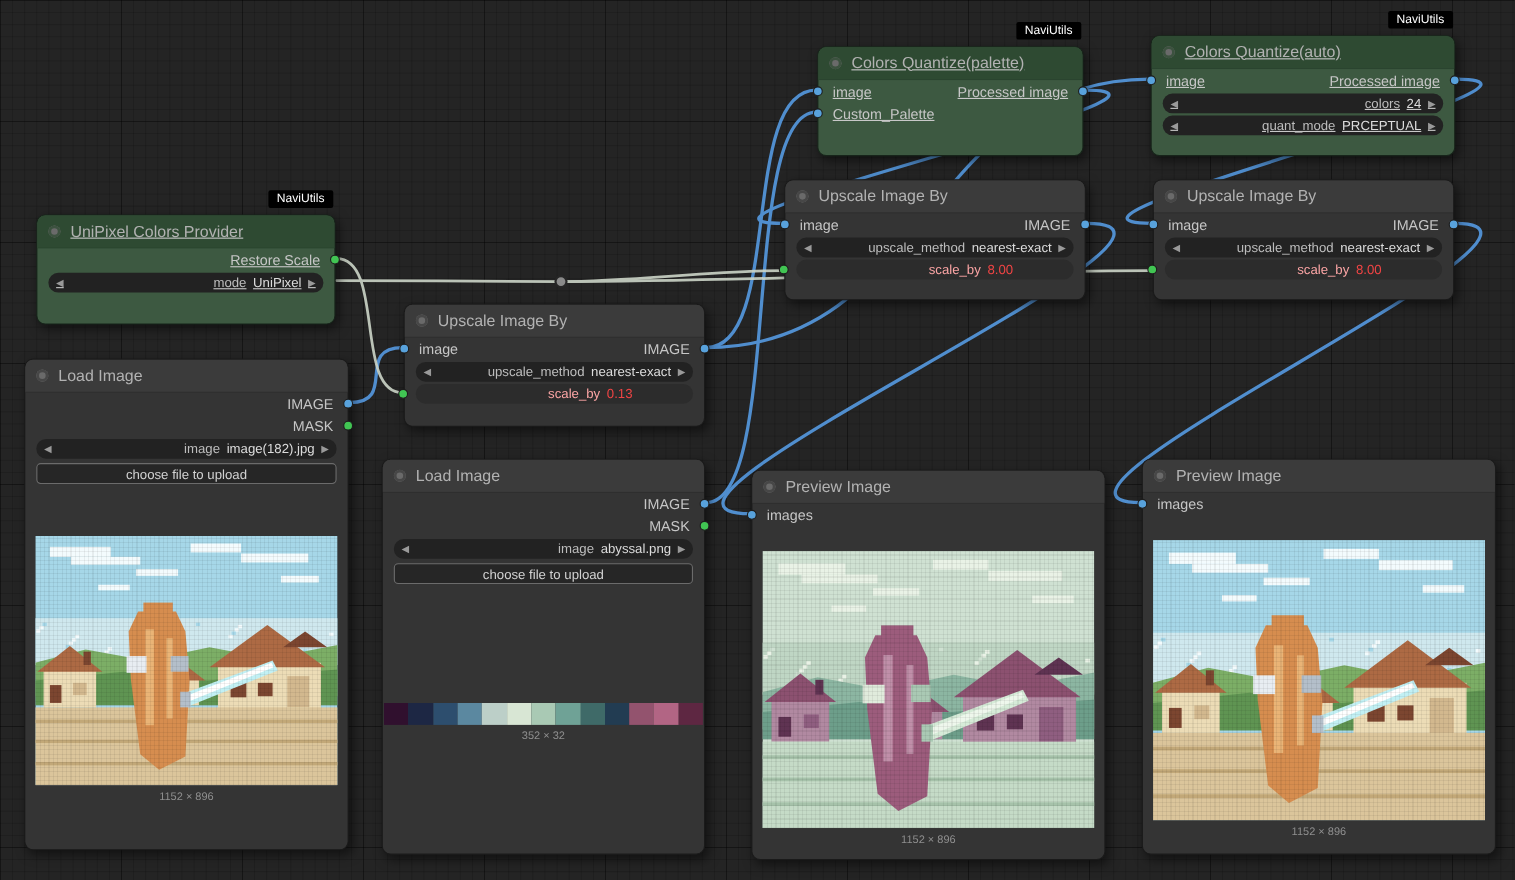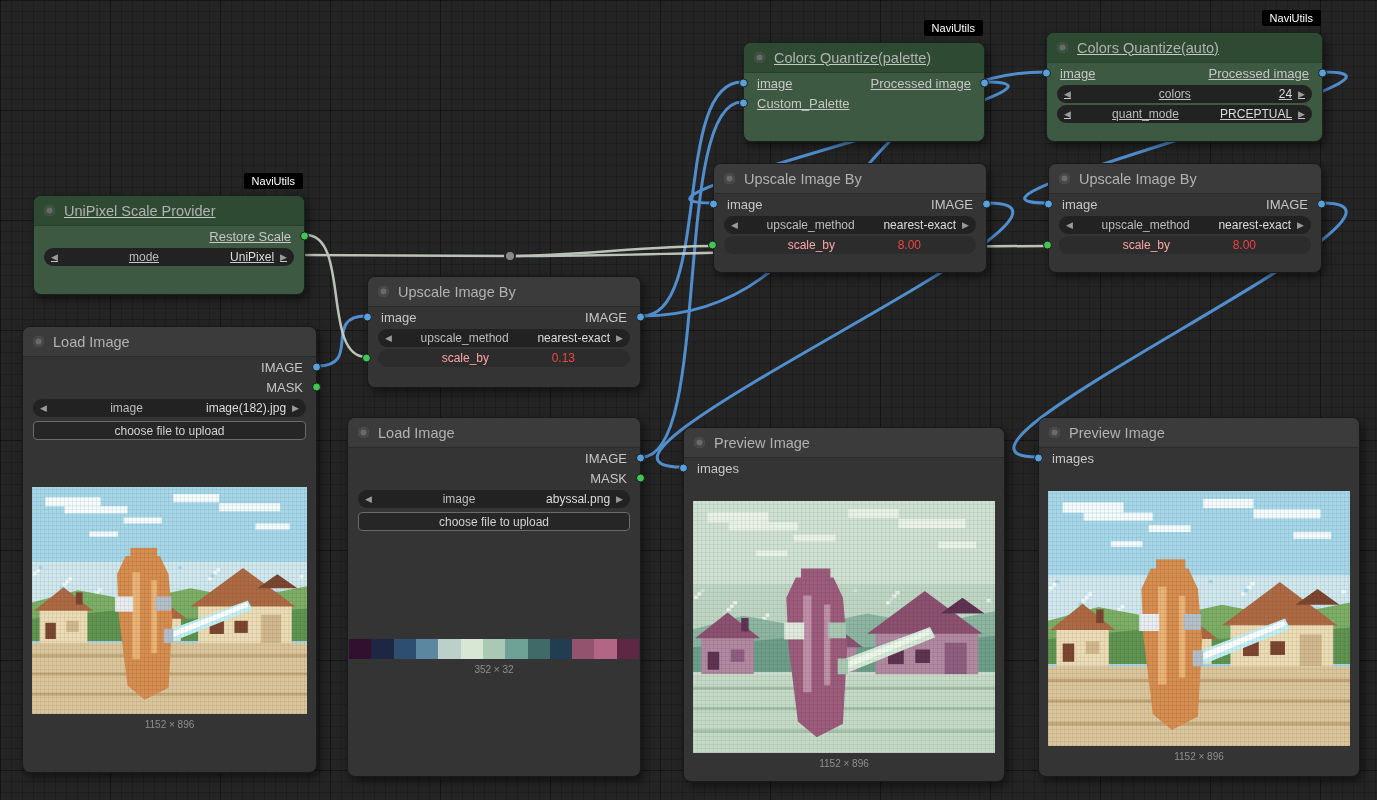--- a/index.html
+++ b/index.html
@@ -35,21 +35,21 @@
   .slot-row.out { justify-content:flex-end; }
   .slot-row.inout { justify-content:space-between; }
   .dot { position:absolute; width:9px; height:9px; border-radius:50%; top:50%; transform:translateY(-50%); border:1px solid #1d1d1d; background:#888; }
   .dot.in { left:-5px; }
   .dot.outp { right:-5px; }
   .widget {
     position:relative; height:18px; margin:2px 10px; background:#222; border-radius:9px;
     display:flex; align-items:center; padding:0 7px; font-size:12px; gap:6px;
   }
   .widget .arrow { color:#9a9a9a; font-size:9px; line-height:1; cursor:pointer; }
-  .widget .wlabel { color:#bdbdbd; flex:1; text-align:center; white-space:nowrap; }
+  .widget .wlabel { color:#bdbdbd; flex:1; text-align:right; white-space:nowrap; }
   .widget .wvalue { color:#dcdcdc; text-align:right; white-space:nowrap; }
   .widget.disabled { background:#2c2c2c; }
   .widget.disabled .wlabel { color:#fca5a5; }
   .widget.disabled .wvalue { color:#ef4444; margin-right:48px; }
   .widget .dot.in { left:-16px; }
   .upload-btn {
     height:19px; margin:4px 10px; background:#262626; border:1px solid #6b6b6b; border-radius:4px;
     display:flex; align-items:center; justify-content:center; font-size:12px; color:#d2d2d2; cursor:pointer;
   }
   .badge { position:absolute; top:-23px; right:1px; background:#000; color:#fff; font-size:11px; padding:2px 8px; border-radius:2px; white-space:nowrap; }
@@ -87,21 +87,21 @@
       <path d="M510,256 C574,256 648,246 712,246" stroke="#ccd5c8"></path>
       <path d="M510,256 C680,256 877,246 1047,246" stroke="#ccd5c8"></path>
     </g>
     <circle cx="510" cy="256" r="5" stroke="#262626" stroke-width="2" fill="#8a8a8a"></circle>
   </svg>
 
   <div class="node green" style="left:33px;top:195px;width:272px;height:100px;">
     <div class="badge">NaviUtils</div>
     <div class="node-title">
       <span class="title-dot"></span>
-      <span>UniPixel Scale Provider</span>
+      <span>UniPixel Colors Provider</span>
     </div>
     <div class="slot-row out">
       <span>Restore Scale</span>
       <span class="dot outp" style="background: rgb(65, 197, 83);"></span>
     </div>
     <div class="widget">
       <span class="arrow">◀</span>
       <span class="wlabel">mode</span>
       <span class="wvalue">UniPixel</span>
       <span class="arrow">▶</span>

